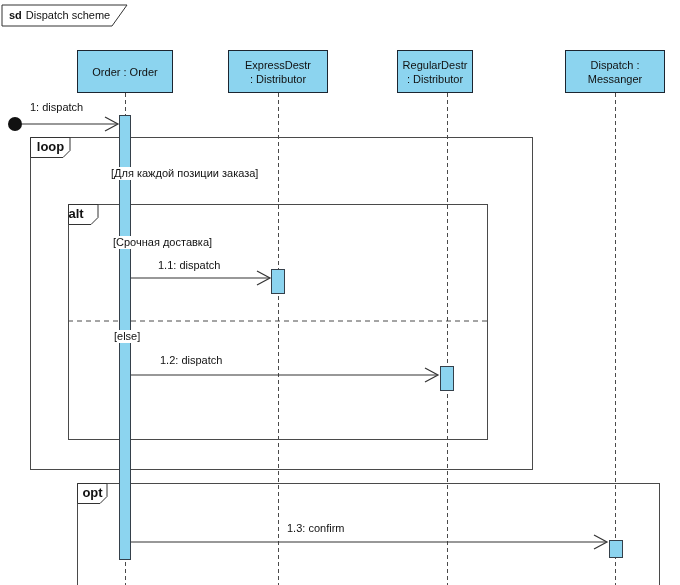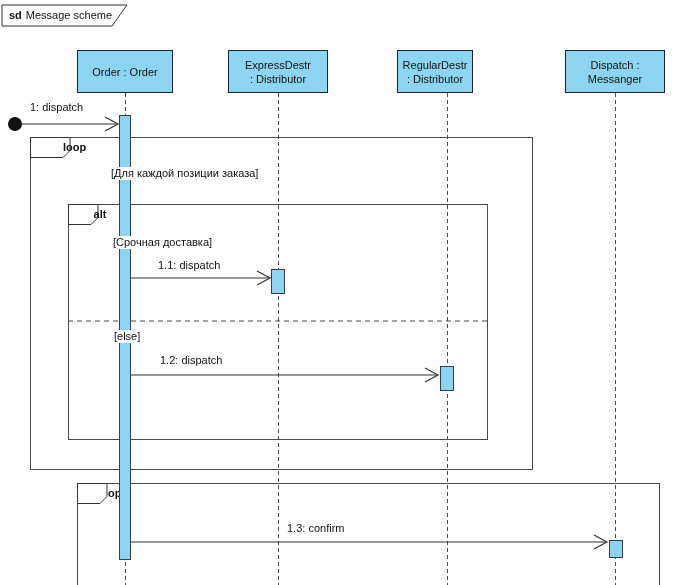--- a/index.html
+++ b/index.html
@@ -9,21 +9,21 @@
     overflow:hidden;
   }
   svg.layer{position:absolute;left:0;top:0;z-index:1;}
   .fragment{
     position:absolute;border:1px solid #4a4a4a;background:transparent;z-index:2;
     box-sizing:border-box;
   }
   .tab{position:absolute;z-index:3;}
   .tab .op{
     position:absolute;left:0;top:0;width:100%;text-align:center;
-    font-weight:bold;line-height:20px;font-size:11px;color:#111;padding-left:24px;
+    font-weight:bold;line-height:20px;font-size:13px;color:#111;
   }
   .participant{
     position:absolute;top:50px;height:43px;z-index:4;box-sizing:border-box;
     border:1.5px solid #1c2530;display:flex;flex-direction:column;
     align-items:center;justify-content:center;text-align:center;line-height:14px;
   }
   .activation{
     position:absolute;z-index:4;box-sizing:border-box;border:1px solid #35404a;
   }
   .lbl{position:absolute;z-index:5;white-space:nowrap;line-height:13px;}
@@ -112,16 +112,16 @@
   <span class="lbl mask" style="left:112px;top:236px;">[Срочная доставка]</span>
   <span class="lbl" style="left:158px;top:259px;">1.1: dispatch</span>
   <span class="lbl mask" style="left:113px;top:330px;text-align:right;">[else]</span>
   <span class="lbl" style="left:160px;top:354px;">1.2: dispatch</span>
   <span class="lbl" style="left:287px;top:522px;">1.3: confirm</span>
 
   <svg class="title-tab" width="140" height="30">
     <polygon points="2,5 127,5 112,26 2,26" fill="#ffffff" stroke="#333" stroke-width="1"></polygon>
   </svg>
   <div class="title-text">
-    <b>sd</b><span>Message scheme</span>
+    <b>sd</b><span>Dispatch scheme</span>
   </div>
 
 </div>
 
 </body></html>

